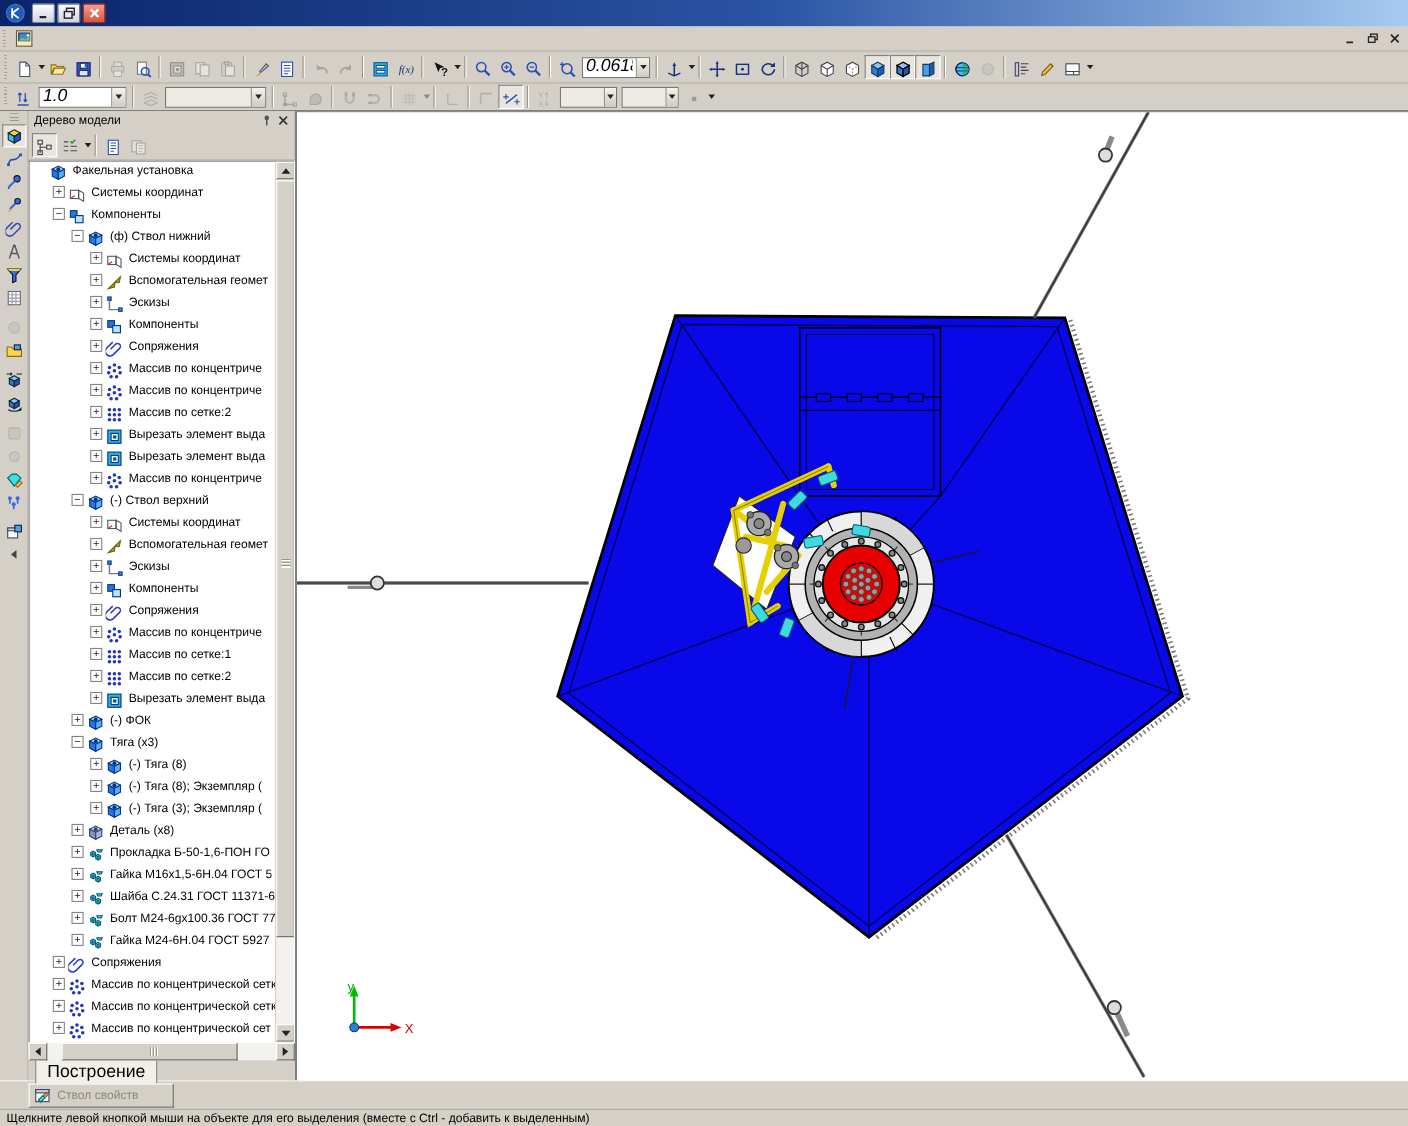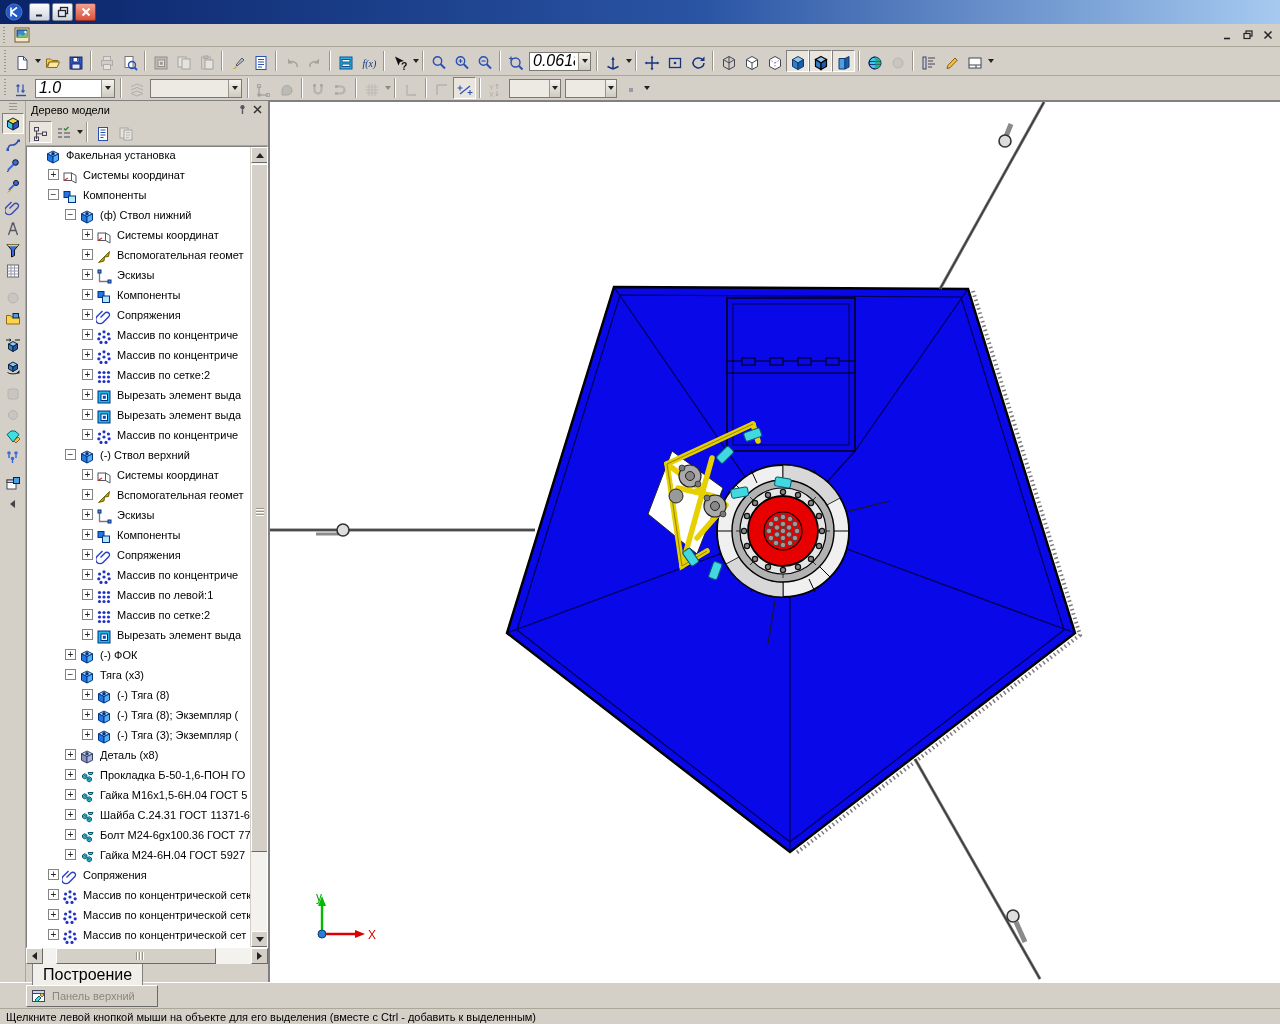--- a/index.html
+++ b/index.html
@@ -1047,21 +1047,21 @@
                   <circle cx="8" cy="3.5" r="1.6"></circle>
                   <circle cx="12.5" cy="3.5" r="1.6"></circle>
                   <circle cx="3.5" cy="8" r="1.6"></circle>
                   <circle cx="8" cy="8" r="1.6"></circle>
                   <circle cx="12.5" cy="8" r="1.6"></circle>
                   <circle cx="3.5" cy="12.5" r="1.6"></circle>
                   <circle cx="8" cy="12.5" r="1.6"></circle>
                   <circle cx="12.5" cy="12.5" r="1.6"></circle>
                 </g>
               </svg></span>
-            <span class="lbl">Массив по левой:1</span>
+            <span class="lbl">Массив по сетке:1</span>
           </div>
           <div class="trow" style="padding-left: 55px;">
             <span class="exp">+</span>
             <span class="ticon"><svg viewBox="0 0 16 16">
                 <g fill="#2233c8">
                   <circle cx="3.5" cy="3.5" r="1.6"></circle>
                   <circle cx="8" cy="3.5" r="1.6"></circle>
                   <circle cx="12.5" cy="3.5" r="1.6"></circle>
                   <circle cx="3.5" cy="8" r="1.6"></circle>
                   <circle cx="8" cy="8" r="1.6"></circle>
@@ -1475,18 +1475,18 @@
 <div class="propbar">
   <div class="propbtn">
     <span class="ic">
       <svg viewBox="0 0 16 16">
           <rect x="1.5" y="2.5" width="12" height="11" fill="#fff" stroke="#445"></rect>
           <rect x="1.5" y="2.5" width="12" height="3" fill="#c8d4ec" stroke="#445"></rect>
           <path d="M4 12l4-4 2 2-4 4z" fill="#3ce0e0" stroke="#066"></path>
           <path d="M9 7l2-2 2 2-2 2z" fill="#f0c040" stroke="#863"></path>
         </svg>
     </span>
-    <span class="ptxt">Панель верхний</span>
+    <span class="ptxt">Ствол свойств</span>
   </div>
 </div>
 <div class="statusbar">
   <span>Щелкните левой кнопкой мыши на объекте для его выделения (вместе с Ctrl - добавить к выделенным)</span>
 </div>
 
 </body></html>

